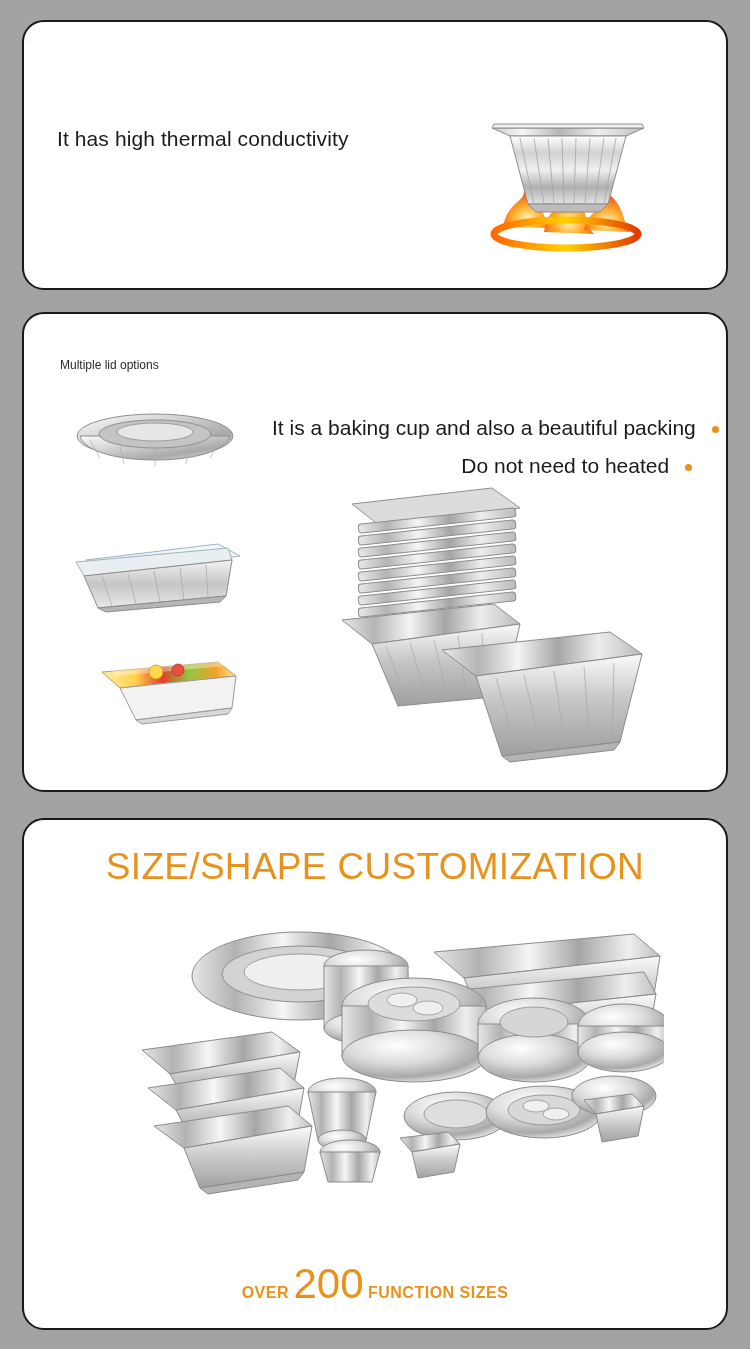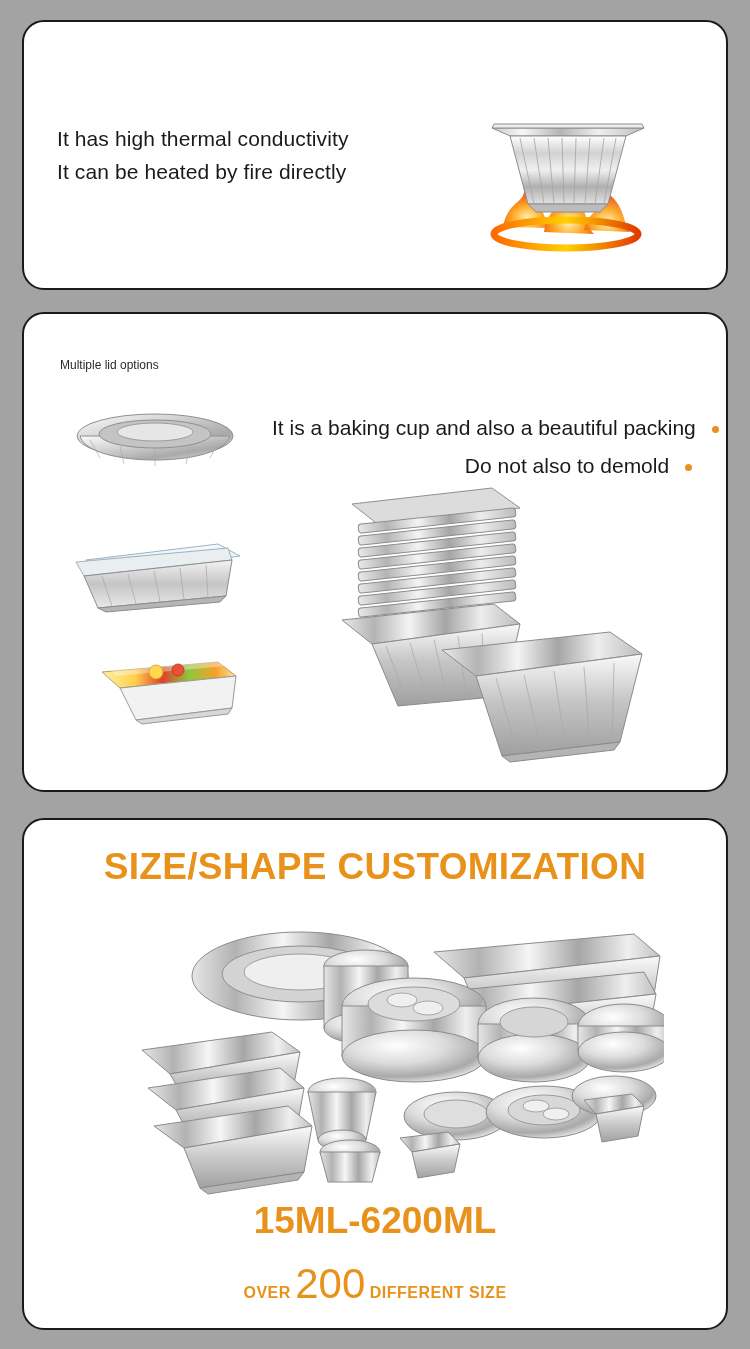--- a/index.html
+++ b/index.html
@@ -81,21 +81,21 @@
   .lid-item { position: absolute; }
 
   
   #panel-size { left: 22px; top: 818px; width: 706px; height: 512px; }
   .size-title {
     position: absolute;
     left: 0; right: 0;
     top: 26px;
     text-align: center;
     font-size: 37px;
-    font-weight: bold;
+    font-weight: normal;
     color: #E8921B;
     letter-spacing: .3px;
   }
   .size-range {
     position: absolute;
     left: 0; right: 0;
     top: 380px;
     text-align: center;
     font-size: 37px;
     font-weight: bold;
@@ -115,21 +115,20 @@
 </style>
 </head>
 <body>
 
 <div class="page">
 
   <div class="card" id="panel-thermal">
 
     <div class="thermal-text">
       <div>It has high thermal conductivity</div>
-      <div>It can be heated by fire directly</div>
     </div>
 
     <div class="thermal-art">
       
       <svg width="230" height="180" viewBox="0 0 230 180">
         <defs>
           <linearGradient id="foilv" x1="0" y1="0" x2="0" y2="1">
             <stop offset="0%" stop-color="#ffffff"></stop>
             <stop offset="25%" stop-color="#d2d2d2"></stop>
             <stop offset="50%" stop-color="#f0f0f0"></stop>
@@ -185,21 +184,21 @@
   <div class="card" id="panel-multifunction">
 
     <div class="lid-label">Multiple lid options</div>
 
     <div class="mf-bullets">
       <div class="mf-bullet">
         <span>It is a baking cup and also a beautiful packing</span>
         <span class="dot"></span>
       </div>
       <div class="mf-bullet">
-        <span>Do not also to demold</span>
+        <span>Do not need to heated</span>
         <span class="dot"></span>
       </div>
     </div>
 
     <div class="lid-item" style="left:36px; top:88px;">
       <svg width="190" height="80" viewBox="0 0 190 80">
         <defs>
           <linearGradient id="lidg1" x1="0" y1="0" x2="1" y2="1">
             <stop offset="0%" stop-color="#fbfbfb"></stop>
             <stop offset="40%" stop-color="#cfcfcf"></stop>
@@ -427,22 +426,21 @@
         <g>
           <path d="M296 238 L344 232 L356 244 L308 252 Z" fill="url(#g-h)" stroke="#8b8b8b"></path>
           <path d="M308 252 L356 244 L350 272 L314 278 Z" fill="url(#g-v)" stroke="#8b8b8b"></path>
           <ellipse cx="510" cy="196" rx="42" ry="20" fill="url(#g-r)" stroke="#8b8b8b"></ellipse>
           <path d="M480 200 L528 194 L540 206 L492 214 Z" fill="url(#g-h)" stroke="#8b8b8b"></path>
           <path d="M492 214 L540 206 L534 236 L498 242 Z" fill="url(#g-v)" stroke="#8b8b8b"></path>
         </g>
       </svg>
     </div>
 
-    <div class="size-range">15ML-6200ML</div>
 
     <div class="size-sub">
       <span class="small">OVER</span>
       <span class="big">200</span>
-      <span class="small">DIFFERENT SIZE</span>
+      <span class="small">FUNCTION SIZES</span>
     </div>
   </div>
 
 </div>
 
 </body></html>

